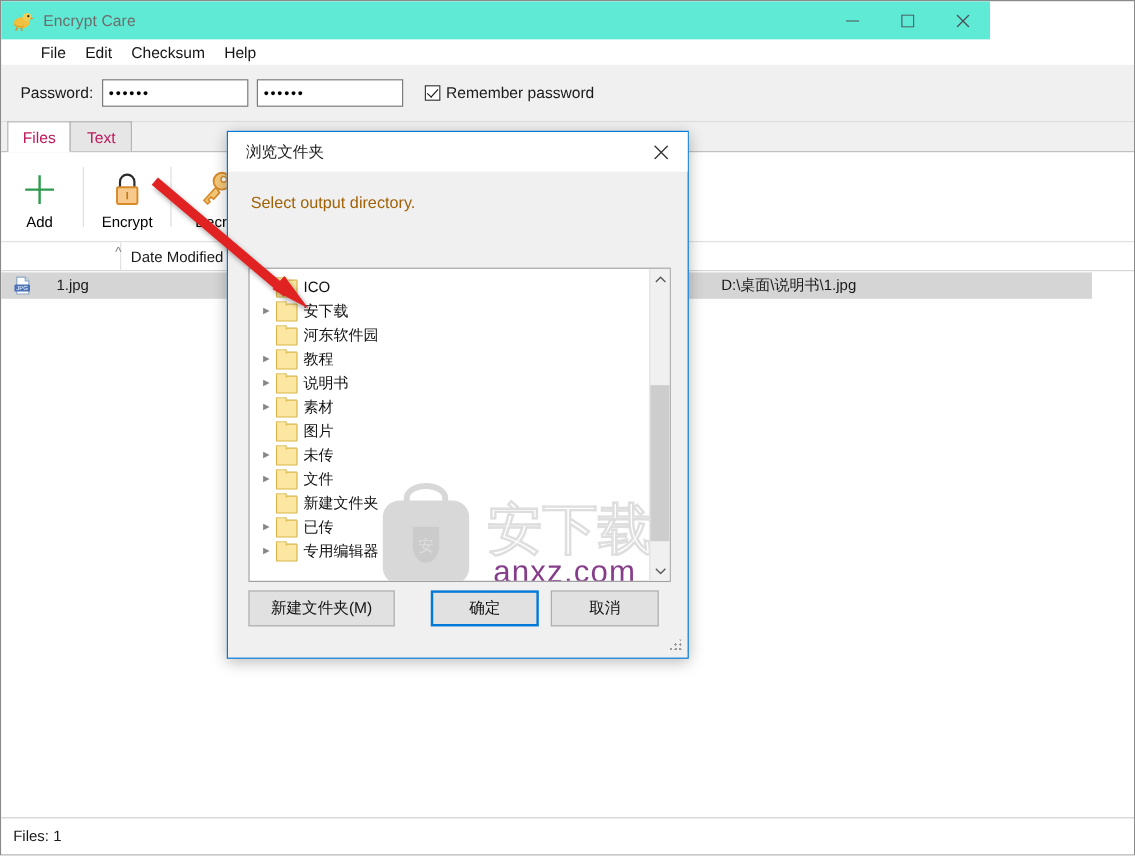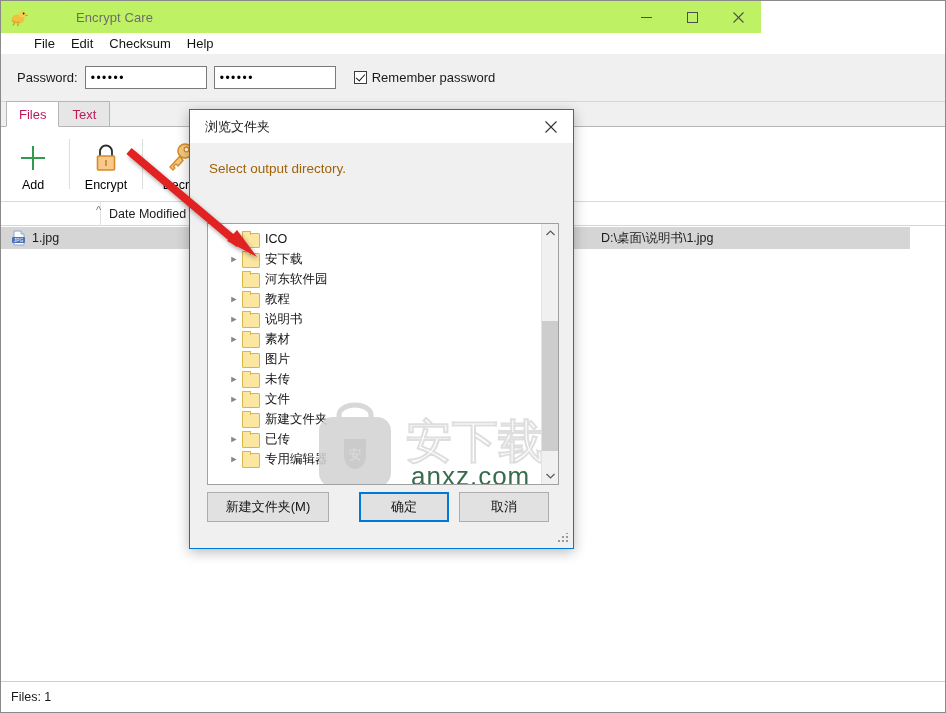--- a/index.html
+++ b/index.html
@@ -15,23 +15,23 @@
   #app {
     position: relative;
     width: 946px; height: 713px;
     background: #ffffff;
     border: 1px solid #8a8a8a;
     overflow: hidden;
   }
 
   
   .titlebar {
-    position: absolute; left: 0; top: 0; width: 760px; height: 32px;
-    background: #bef264;
-    display: flex; align-items: center; gap: 40px;
+    position: absolute; left: 0; top: 0; width: 824px; height: 32px;
+    background: #5eead4;
+    display: flex; align-items: center;
   }
   .title-icon {
     width: 20px; height: 20px; margin-left: 8px; margin-right: 7px;
     position: relative; flex: none;
   }
   .title-text {
     font-size: 13px; color: #6d6d6d; letter-spacing: .1px;
   }
   .win-buttons { margin-left: auto; display: flex; height: 32px; }
   .win-btn {
@@ -115,21 +115,21 @@
   .col.date { width: 160px; justify-content: flex-start; padding-left: 8px; }
   .col.path { width: 190px; justify-content: center; }
   .col.last { width: 154px; border-right: none; }
   .sortmark { position: absolute; left: 95px; top: 203px; font-size: 11px; color: #777; }
 
   .listrow {
     position: absolute; left: 0; top: 226px; width: 909px; height: 22px;
     background: #d5d5d5; display: flex; align-items: center; font-size: 12.5px;
   }
   .cell { height: 22px; display: flex; align-items: center; }
-  .cell.name { width: 340px; padding-left: 10px; gap: 5px; }
+  .cell.name { width: 340px; padding-left: 10px; gap: 20px; }
   .cell.size { width: 100px; }
   .cell.date { width: 160px; padding-left: 8px; }
   .cell.path { width: 190px; }
   .jpgicon { width: 16px; height: 16px; flex: none; }
 
   .listbody { position: absolute; left: 0; top: 248px; width: 944px; height: 432px; background: #ffffff; }
 
   
   .statusbar {
     position: absolute; left: 0; top: 680px; width: 944px; height: 31px;
@@ -154,21 +154,21 @@
   .dlg-prompt { padding: 18px 0 0 19px; font-size: 13.5px; color: #a16207; }
 
   .treebox {
     position: absolute; left: 17px; top: 113px; width: 352px; height: 262px;
     border: 1px solid #a0a0a0; background: #ffffff; overflow: hidden;
     display: flex;
   }
   .treelist { flex: 1; padding-top: 5px; position: relative; z-index: 2; }
   .tnode {
     height: 20px; display: flex; align-items: center; font-size: 12.5px; color: #111;
-    padding-left: 18px;
+    padding-left: 6px;
   }
   .chev {
     width: 16px; height: 20px; display: flex; align-items: center; justify-content: center;
     color: #868686; font-size: 9px; flex: none;
   }
   .chev.empty { visibility: hidden; }
   .folder {
     width: 16px; height: 14px; flex: none; margin-right: 7px;
     position: relative;
   }
@@ -192,21 +192,21 @@
   }
   .sc-track { flex: 1; position: relative; }
   .sc-thumb { position: absolute; left: 0; top: 80px; width: 16px; height: 130px; background: #cdcdcd; }
 
   .watermark {
     position: absolute; left: 103px; top: 175px; width: 240px; height: 130px;
     z-index: 1; pointer-events: none; opacity: .85;
   }
   .wm-text {
     position: absolute; left: 100px; top: 62px; font-size: 26px; letter-spacing: 1px;
-    color: #14532d; font-family: "Liberation Sans", sans-serif;
+    color: #701a75; font-family: "Liberation Sans", sans-serif;
   }
 
   .dlg-buttons {
     position: absolute; left: 0; bottom: 26px; width: 385px;
     display: flex; align-items: center; padding-left: 17px;
   }
   .dbtn {
     height: 30px; border: 1px solid #adadad; background: #e1e1e1;
     display: flex; align-items: center; justify-content: center;
     font-size: 13px; color: #111;

